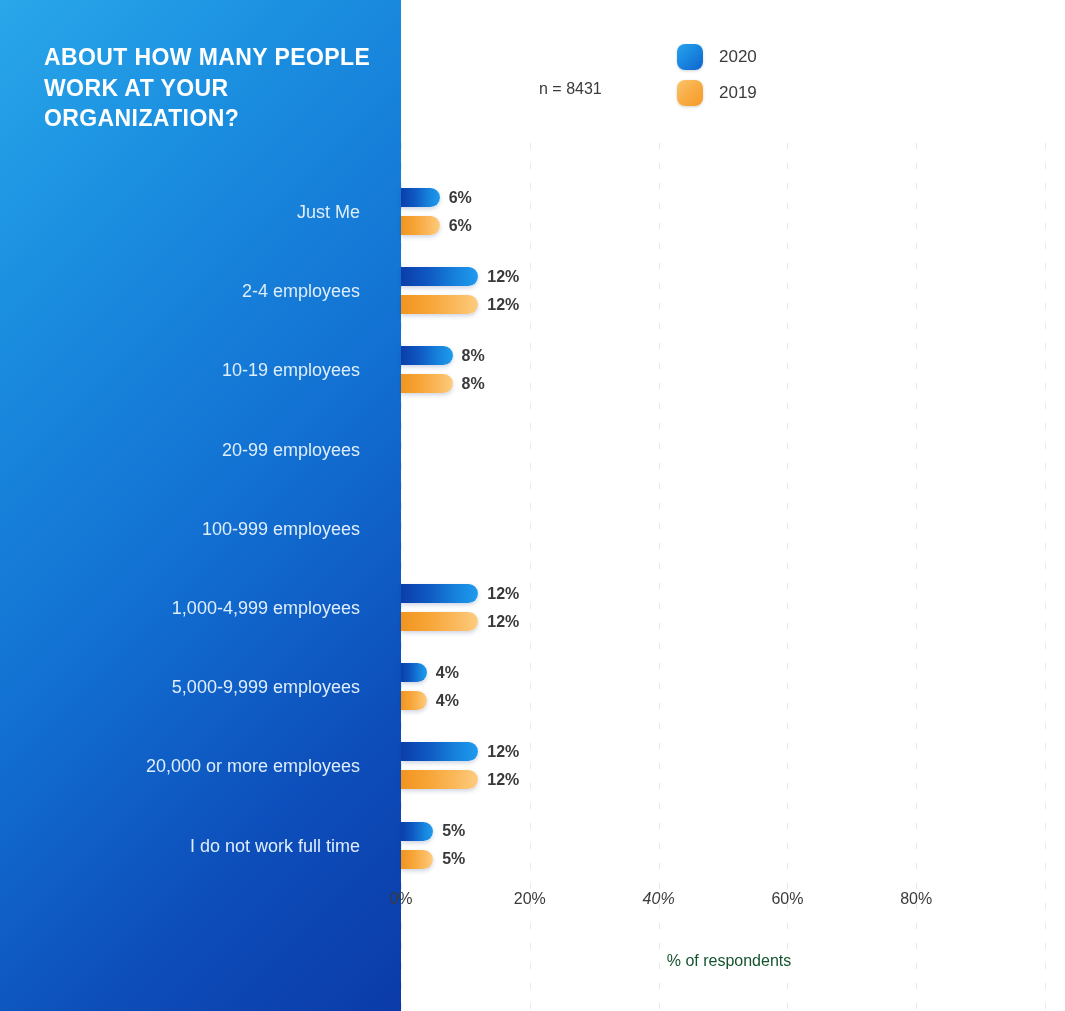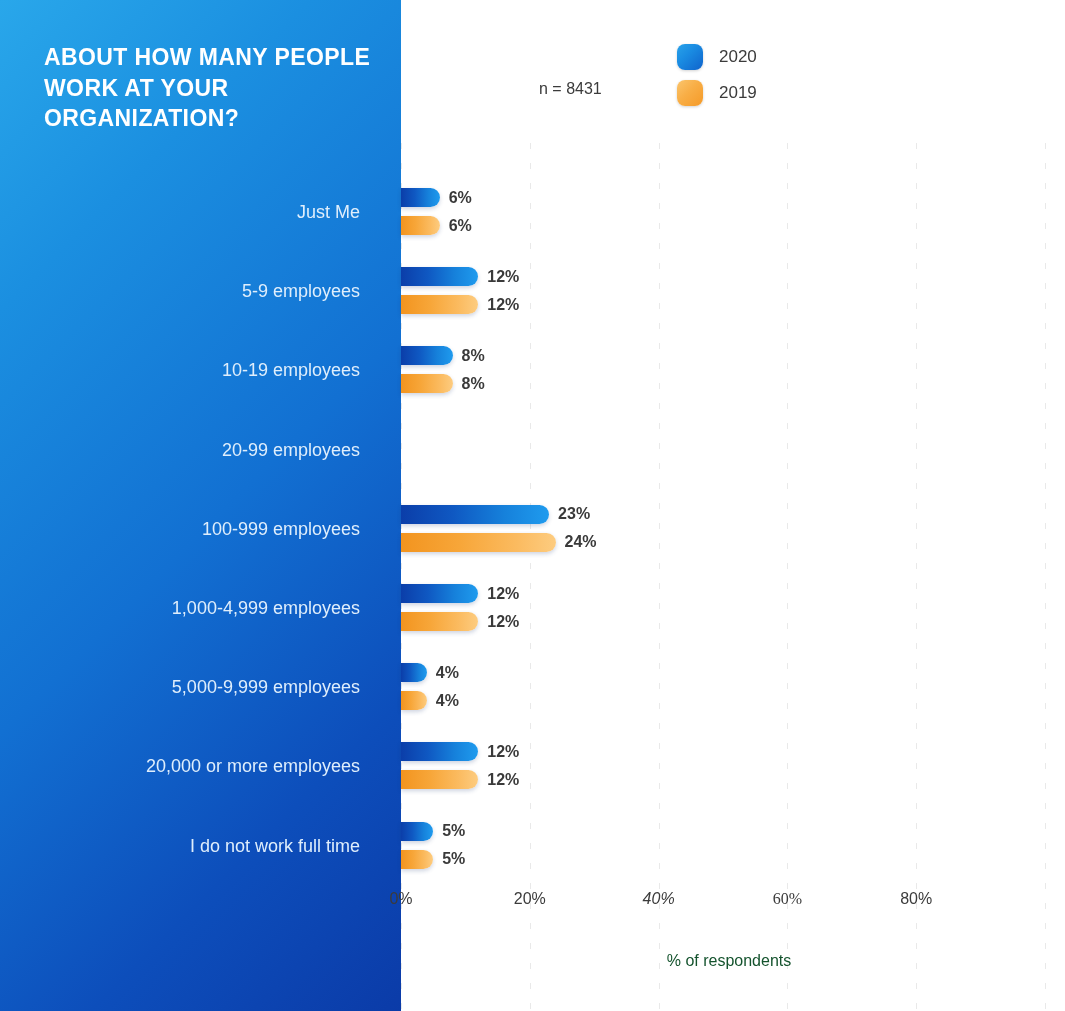--- a/index.html
+++ b/index.html
@@ -199,21 +199,21 @@
 <body>
 
 <div id="infographic">
 
   <div class="left-panel">
     <div class="panel-title">About how many people work at your organization?</div>
   </div>
 
   <div class="cat-labels">
       <div class="cat-label" style="top: 203px;">Just Me</div>
-      <div class="cat-label" style="top: 282.2px;">5-9 employees</div>
+      <div class="cat-label" style="top: 282.2px;">2-4 employees</div>
       <div class="cat-label" style="top: 361.4px;">10-19 employees</div>
       <div class="cat-label" style="top: 440.6px;">20-99 employees</div>
       <div class="cat-label" style="top: 519.8px;">100-999 employees</div>
       <div class="cat-label" style="top: 599px;">1,000-4,999 employees</div>
       <div class="cat-label" style="top: 678.2px;">5,000-9,999 employees</div>
       <div class="cat-label" style="top: 757.4px;">20,000 or more employees</div>
       <div class="cat-label" style="top: 836.6px;">I do not work full time</div>
     </div>
 
   <div class="plot">
@@ -263,30 +263,20 @@
         <div class="group" style="top: 346.4px;">
           <div class="bar-row top">
             <div class="bar blue" style="width: 51.52px;"></div>
             <div class="bar-value">8%</div>
           </div>
           <div class="bar-row bottom">
             <div class="bar orange" style="width: 51.52px;"></div>
             <div class="bar-value">8%</div>
           </div>
         </div>
-        <div class="group" style="top: 504.8px;">
-          <div class="bar-row top">
-            <div class="bar blue" style="width: 148.12px;"></div>
-            <div class="bar-value">23%</div>
-          </div>
-          <div class="bar-row bottom">
-            <div class="bar orange" style="width: 154.56px;"></div>
-            <div class="bar-value">24%</div>
-          </div>
-        </div>
         <div class="group" style="top: 584px;">
           <div class="bar-row top">
             <div class="bar blue" style="width: 77.28px;"></div>
             <div class="bar-value">12%</div>
           </div>
           <div class="bar-row bottom">
             <div class="bar orange" style="width: 77.28px;"></div>
             <div class="bar-value">12%</div>
           </div>
         </div>
@@ -319,18 +309,18 @@
             <div class="bar orange" style="width: 32.2px;"></div>
             <div class="bar-value">5%</div>
           </div>
         </div>
       </div>
 
     <div class="x-axis">
         <div class="x-tick" style="left: 0px;">0%</div>
         <div class="x-tick" style="left: 128.8px;">20%</div>
         <div class="x-tick" style="left: 257.6px; font-style: italic;">40%</div>
-        <div class="x-tick" style="left: 386.4px; font-family: Liberation Serif, serif;">60%</div>
+        <div class="x-tick" style="left: 386.4px;">60%</div>
         <div class="x-tick" style="left: 515.2px;">80%</div>
       </div>
     <div class="x-axis-title">% of respondents</div>
   </div>
 </div>
 
 </body></html>

